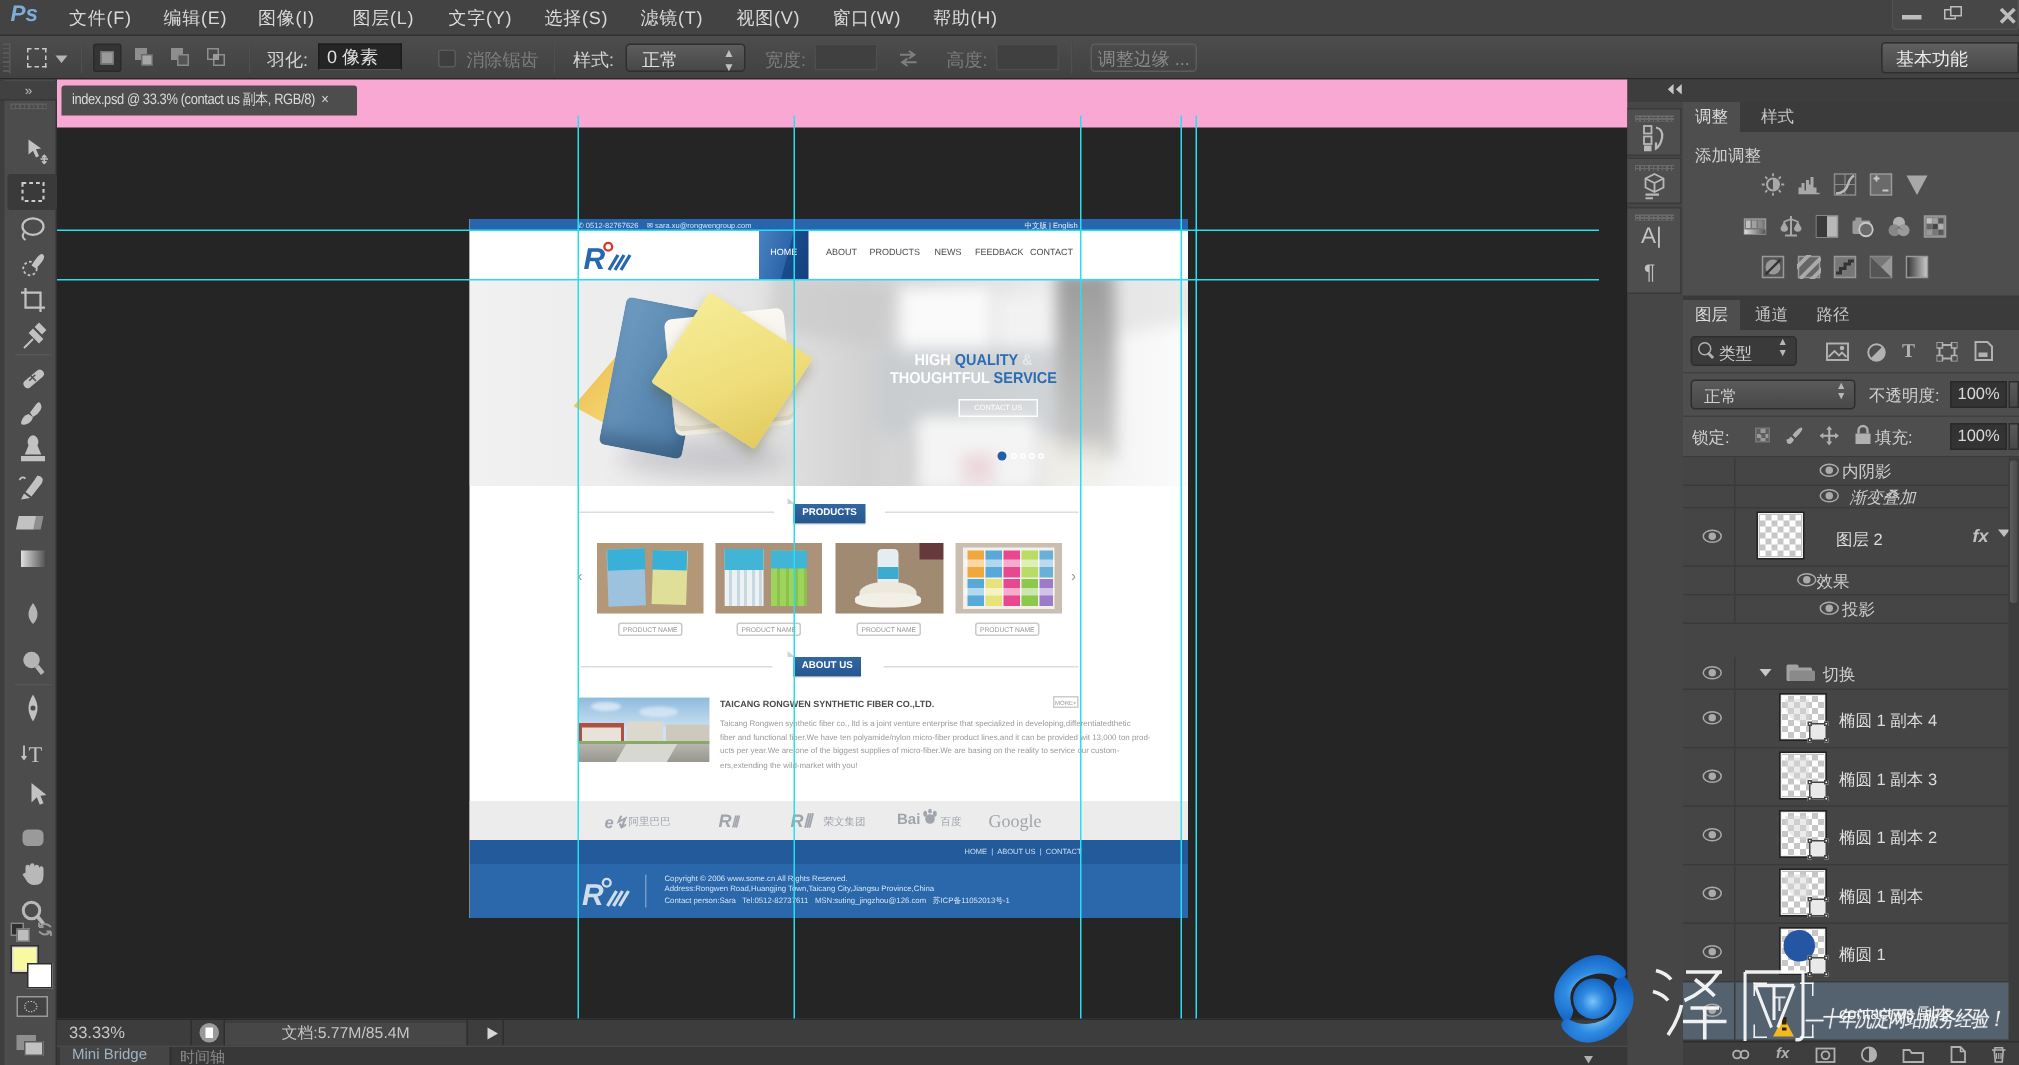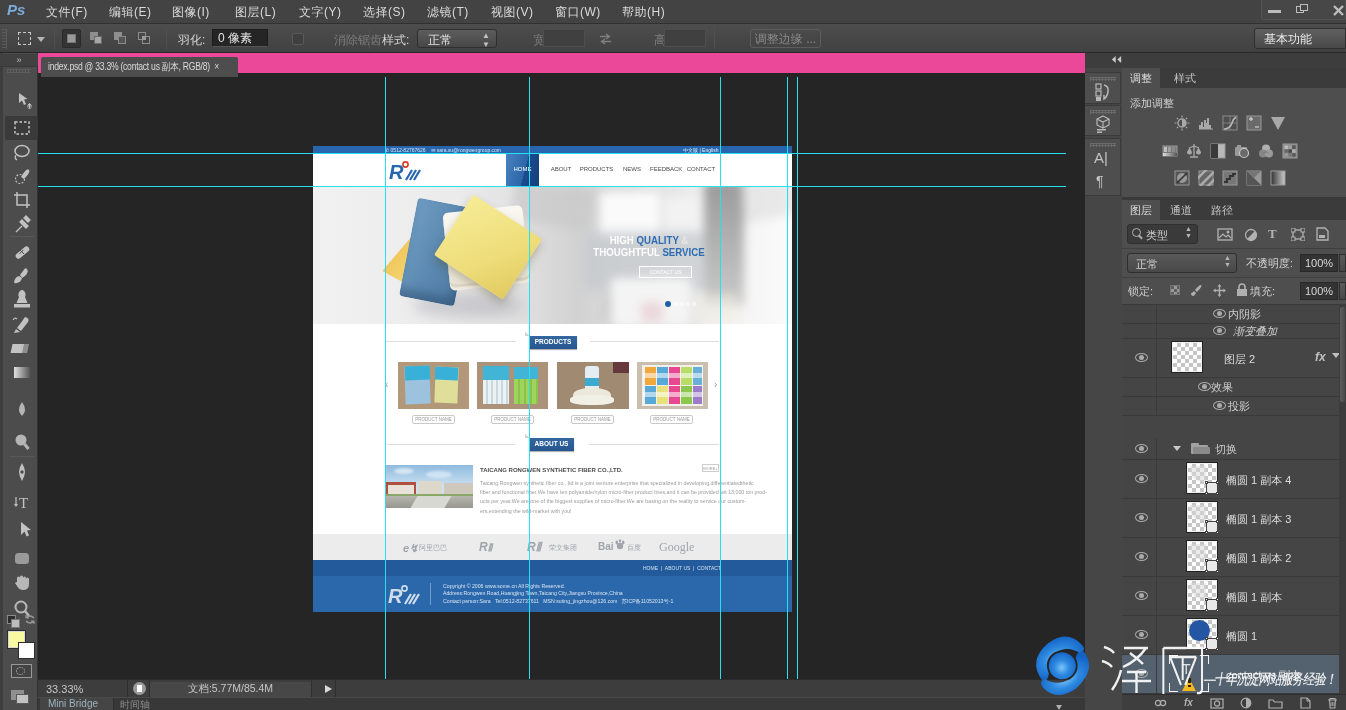--- a/index.html
+++ b/index.html
@@ -8,30 +8,30 @@
        font-family:"Liberation Sans",sans-serif;color:#d8d8d8;}
   .abs{position:absolute;}
   
   #menubar{left:0;top:0;width:1346px;height:22px;background:#434343;}
   #menubar .mi{position:absolute;top:4px;font-size:12px;color:#dadada;letter-spacing:.5px;}
   #pslogo{position:absolute;left:7px;top:1px;font-size:15px;font-weight:bold;color:#7cacd8;font-style:italic;}
   
   #optbar{left:0;top:23px;width:1346px;height:30px;background:linear-gradient(#4d4d4d,#414141);border-top:1px solid #303030;border-bottom:1px solid #282828;}
   .vsep{position:absolute;top:4px;height:21px;width:1px;background:#353535;border-right:1px solid #505050;}
   .olabel{position:absolute;top:8px;font-size:12px;color:#d4d4d4;}
-  .odis{color:#7d7d7d;margin-left:23px;}
+  .odis{color:#7d7d7d;}
   .owell{position:absolute;top:5px;height:18px;background:#252525;border:1px solid #1c1c1c;border-bottom-color:#555;}
   .obtn{position:absolute;border:1px solid #5c5c5c;border-radius:3px;font-size:12px;text-align:center;}
   .modebtn{position:absolute;top:5px;width:19px;height:19px;border-radius:2px;}
   
   #toolbar{left:0;top:53px;width:38px;height:657px;background:#4c4c4c;border-left:3px solid #3e3e3e;border-right:1px solid #333;}
   .tool{position:absolute;left:6px;width:26px;height:22px;color:#c2c2c2;}
   
   #canvas{left:38px;top:53px;width:1047px;height:626px;background:#252525;overflow:hidden;}
-  #tabrow{position:absolute;left:38px;top:53px;width:1047px;height:20px;background:#ec4899;}
+  #tabrow{position:absolute;left:38px;top:53px;width:1047px;height:32px;background:#f9a8d4;}
   #doctab{position:absolute;left:3px;top:4px;width:197px;height:20px;background:#4d4d4d;border-radius:2px 2px 0 0;
     font-size:10px;color:#dadada;line-height:20px;padding-left:7px;white-space:nowrap;overflow:hidden;letter-spacing:-.3px;}
   
   .vg{position:absolute;width:1px;background:#27dff1;z-index:40;}
   .hg{position:absolute;height:1px;background:#27dff1;z-index:40;}
   
   #page{position:absolute;left:313px;top:146px;width:479px;height:466px;background:#fff;overflow:hidden;z-index:5;
         font-family:"Liberation Sans",sans-serif;}
   .pg{position:absolute;}
   

